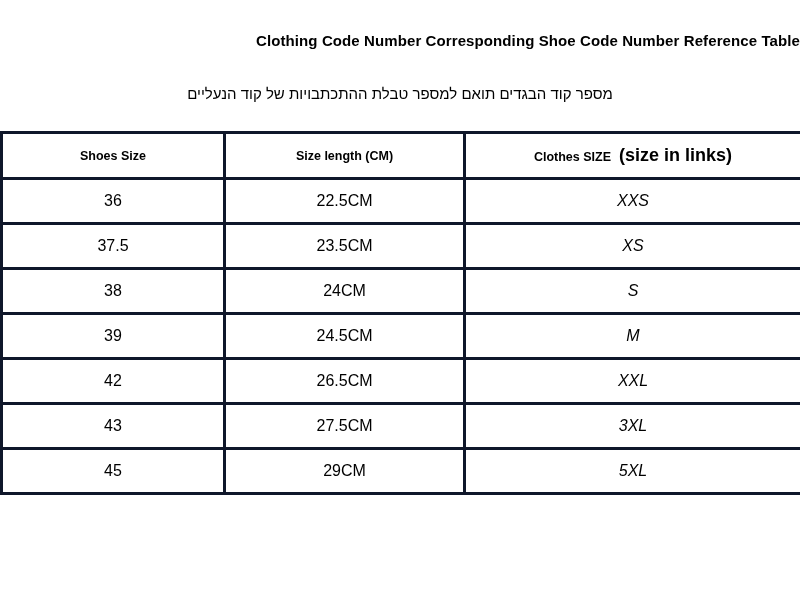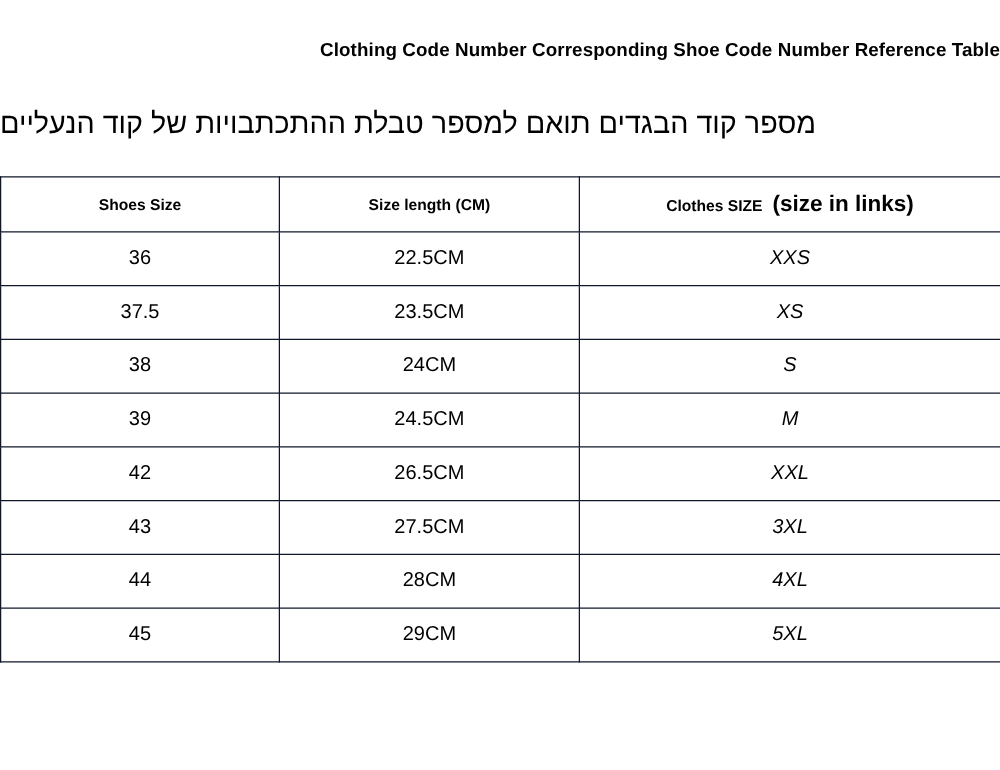--- a/index.html
+++ b/index.html
@@ -24,38 +24,38 @@
   .title-en {
     text-align: right;
     font-size: 15px;
     font-weight: bold;
     color: #000000;
     margin: 0;
     padding-top: 32px;
     letter-spacing: 0.1px;
   }
   .title-he {
-    text-align: left;
-    font-size: 23px;
+    text-align: center;
+    font-size: 15px;
     font-weight: normal;
     color: #000000;
     margin: 0;
     padding-top: 36px;
     direction: rtl;
     unicode-bidi: bidi-override;
   }
   table.size-table {
     border-collapse: collapse;
     width: 800px;
     margin-top: 29px;
     table-layout: fixed;
   }
   table.size-table th,
   table.size-table td {
-    border: 1px solid #0f172a;
+    border: 3px solid #0f172a;
     text-align: center;
     vertical-align: middle;
     padding: 0;
   }
   table.size-table th {
     height: 43px;
     font-size: 12.5px;
     font-weight: bold;
     color: #000000;
   }
@@ -134,25 +134,20 @@
           <td>42</td>
           <td>26.5CM</td>
           <td class="clothes-cell">XXL</td>
         </tr>
         <tr>
           <td>43</td>
           <td>27.5CM</td>
           <td class="clothes-cell">3XL</td>
         </tr>
         <tr>
-          <td>44</td>
-          <td>28CM</td>
-          <td class="clothes-cell">4XL</td>
-        </tr>
-        <tr>
           <td>45</td>
           <td>29CM</td>
           <td class="clothes-cell">5XL</td>
         </tr>
       </tbody>
   </table>
 
 </div>
 
 </body></html>

